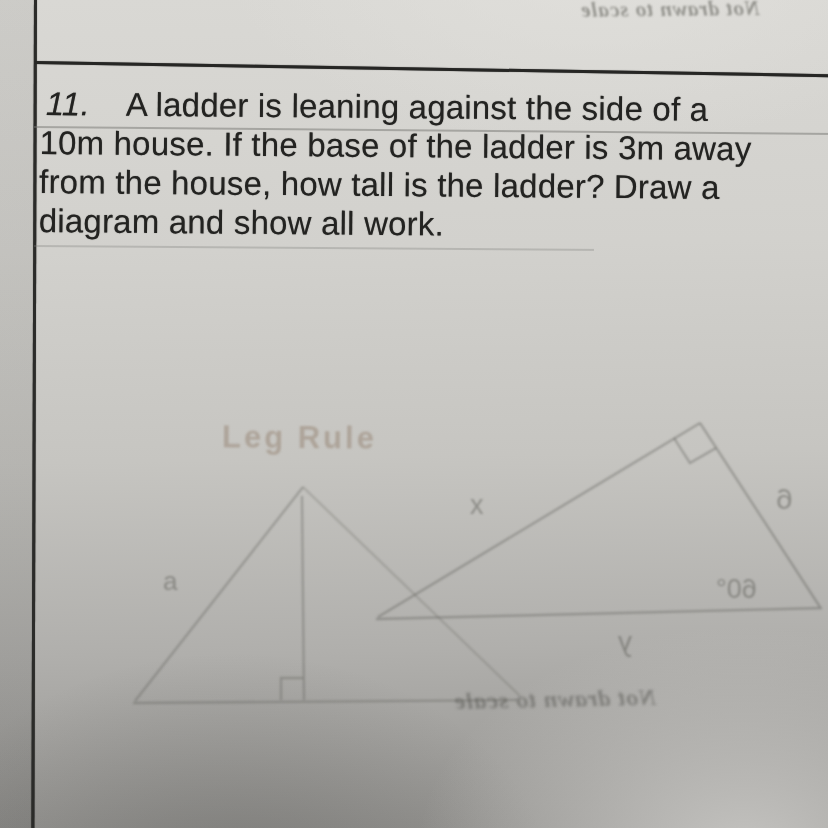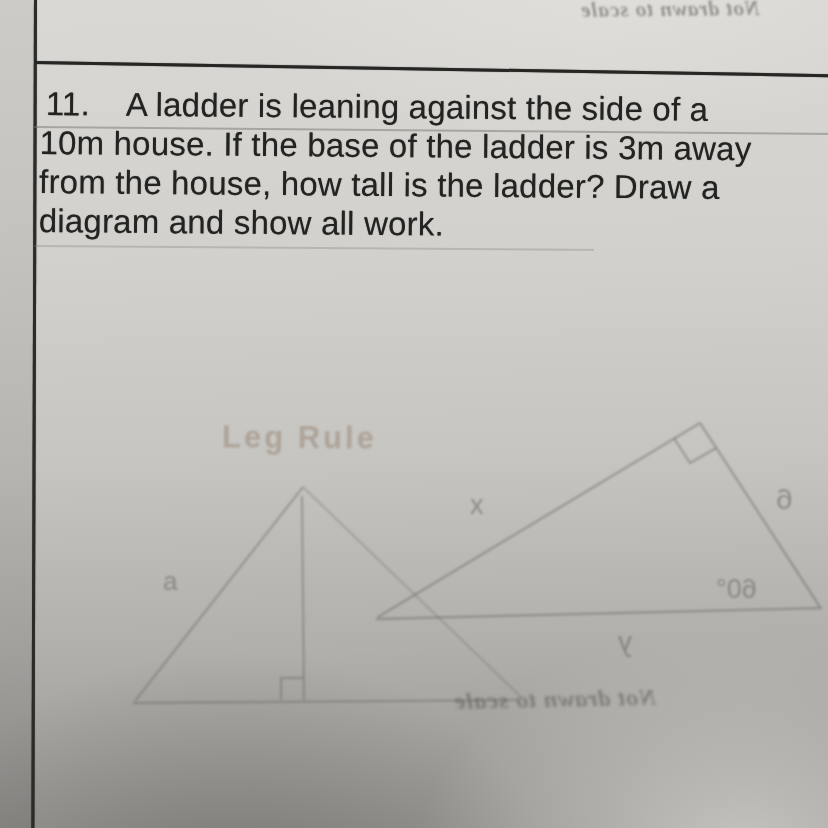--- a/index.html
+++ b/index.html
@@ -28,21 +28,21 @@
     background:#262624;transform:rotate(0.95deg);transform-origin:left center;
     box-shadow:0 0 1px rgba(30,30,28,0.7);
   }
   .problem{
     position:absolute;left:40px;top:84px;width:770px;
     font-size:33px;line-height:39px;color:#232321;
     letter-spacing:0.2px;
     transform:rotate(0.5deg);transform-origin:0 0;
     text-shadow:0 0 1px rgba(35,35,33,0.55);
   }
-  .pnum{display:inline-block;margin-left:6px;margin-right:36px;}
+  .pnum{display:inline-block;margin-left:6px;margin-right:36px;font-style:italic;}
   .faint-rule{
     position:absolute;height:2px;transform-origin:left center;
   }
   .r1{left:34px;top:126px;width:794px;background:rgba(118,117,113,0.50);transform:rotate(0.5deg);filter:blur(0.4px);}
   .r2{left:34px;top:245px;width:560px;background:rgba(125,124,120,0.32);transform:rotate(0.4deg);filter:blur(0.5px);}
   .diagrams{
     position:absolute;left:0;top:0;width:828px;height:828px;
     filter:blur(0.9px);
   }
   .bleed{

